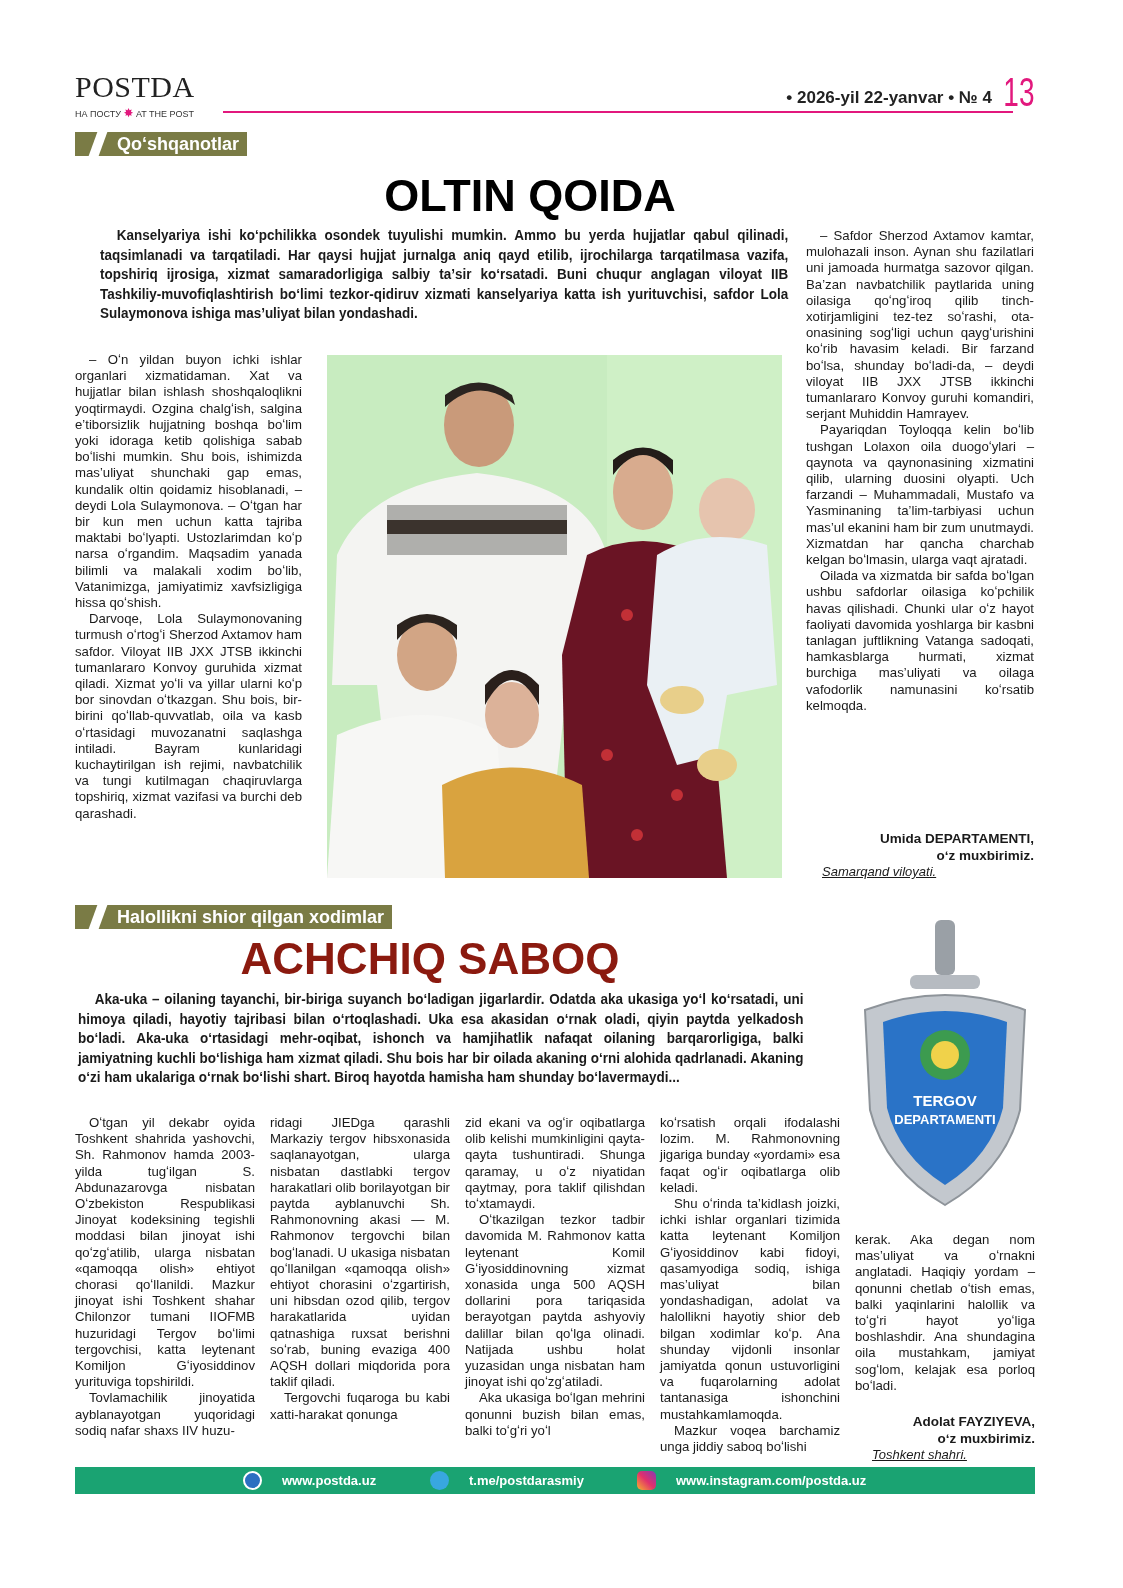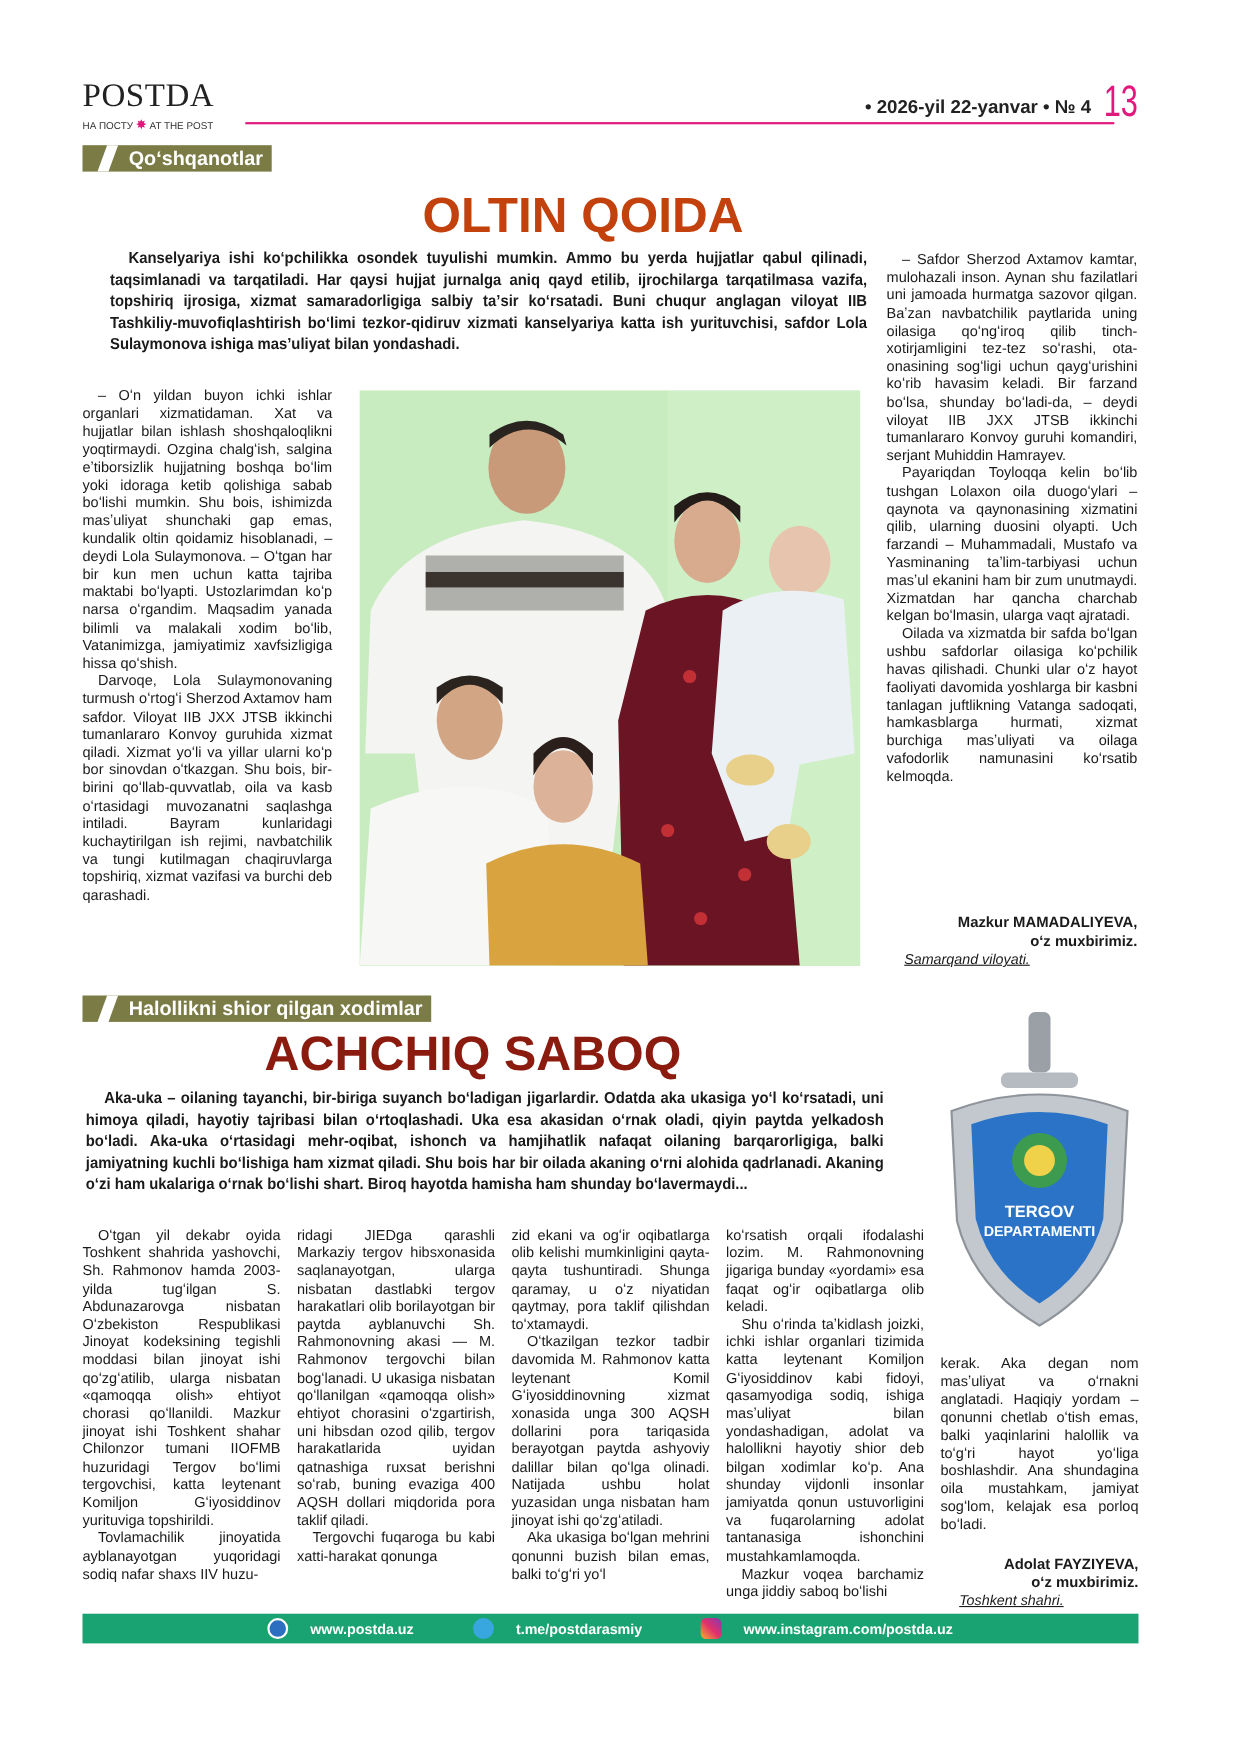--- a/index.html
+++ b/index.html
@@ -48,21 +48,21 @@
   <div class="rule-pink"></div>
   <div class="issue">•  2026-yil 22-yanvar •  № 4</div>
   <div class="page-num">13</div>
 </header>
 
 <div class="section-tag" style="left:75px; top:132px;">
   <span class="slash"></span>
   <span>Qoʻshqanotlar</span>
 </div>
 
-<h1 class="headline" style="left:320px; top:170px; width:420px; font-size:45px; color:#c2410c; line-height:52px;">OLTIN QOIDA</h1>
+<h1 class="headline" style="left:320px; top:170px; width:420px; font-size:45px; color:#000000; line-height:52px;">OLTIN QOIDA</h1>
 
 <div class="lead" style="left:100px; top:226px; width:740px;">Kanselyariya ishi koʻpchilikka osondek tuyulishi mumkin. Ammo bu yerda hujjatlar qabul qilinadi, taqsimlanadi va tarqatiladi. Har qaysi hujjat jurnalga aniq qayd etilib, ijrochilarga tarqatilmasa vazifa, topshiriq ijrosiga, xizmat samaradorligiga salbiy taʼsir koʻrsatadi. Buni chuqur anglagan viloyat IIB Tashkiliy-muvofiqlashtirish boʻlimi tezkor-qidiruv xizmati kanselyariya katta ish yurituvchisi, safdor Lola Sulaymonova ishiga masʼuliyat bilan yondashadi.</div>
 
 <div class="col" style="left:75px; top:352px; width:227px;">
   <p>– Oʻn yildan buyon ichki ishlar organlari xizmatidaman. Xat va hujjatlar bilan ishlash shoshqaloqlikni yoqtirmaydi. Ozgina chalgʻish, salgina eʼtiborsizlik hujjatning boshqa boʻlim yoki idoraga ketib qolishiga sabab boʻlishi mumkin. Shu bois, ishimizda masʼuliyat shunchaki gap emas, kundalik oltin qoidamiz hisoblanadi, – deydi Lola Sulaymonova. – Oʻtgan har bir kun men uchun katta tajriba maktabi boʻlyapti. Ustozlarimdan koʻp narsa oʻrgandim. Maqsadim yanada bilimli va malakali xodim boʻlib, Vatanimizga, jamiyatimiz xavfsizligiga hissa qoʻshish.</p>
   <p>Darvoqe, Lola Sulaymonovaning turmush oʻrtogʻi Sherzod Axtamov ham safdor. Viloyat IIB JXX JTSB ikkinchi tumanlararo Konvoy guruhida xizmat qiladi. Xizmat yoʻli va yillar ularni koʻp bor sinovdan oʻtkazgan. Shu bois, bir-birini qoʻllab-quvvatlab, oila va kasb oʻrtasidagi muvozanatni saqlashga intiladi. Bayram kunlaridagi kuchaytirilgan ish rejimi, navbatchilik va tungi kutilmagan chaqiruvlarga topshiriq, xizmat vazifasi va burchi deb qarashadi.</p>
 </div>
 
 <div class="photo">
   <svg width="455" height="523" viewBox="0 0 455 523">
@@ -100,21 +100,21 @@
   </svg>
 </div>
 
 <div class="col" style="left:806px; top:228px; width:228px;">
   <p>– Safdor Sherzod Axtamov kamtar, mulohazali inson. Aynan shu fazilatlari uni jamoada hurmatga sazovor qilgan. Baʼzan navbatchilik paytlarida uning oilasiga qoʻngʻiroq qilib tinch-xotirjamligini tez-tez soʻrashi, ota-onasining sogʻligi uchun qaygʻurishini koʻrib havasim keladi. Bir farzand boʻlsa, shunday boʻladi-da, – deydi viloyat IIB JXX JTSB ikkinchi tumanlararo Konvoy guruhi komandiri, serjant Muhiddin Hamrayev.</p>
   <p>Payariqdan Toyloqqa kelin boʻlib tushgan Lolaxon oila duogoʻylari – qaynota va qaynonasining xizmatini qilib, ularning duosini olyapti. Uch farzandi – Muhammadali, Mustafo va Yasminaning taʼlim-tarbiyasi uchun masʼul ekanini ham bir zum unutmaydi. Xizmatdan har qancha charchab kelgan boʻlmasin, ularga vaqt ajratadi.</p>
   <p>Oilada va xizmatda bir safda boʻlgan ushbu safdorlar oilasiga koʻpchilik havas qilishadi. Chunki ular oʻz hayot faoliyati davomida yoshlarga bir kasbni tanlagan juftlikning Vatanga sadoqati, hamkasblarga hurmati, xizmat burchiga masʼuliyati va oilaga vafodorlik namunasini koʻrsatib kelmoqda.</p>
 </div>
 
 <div class="byline" style="left:806px; top:830px; width:228px;">
-  <div>Mazkur MAMADALIYEVA,</div>
+  <div>Umida DEPARTAMENTI,</div>
   <div>oʻz muxbirimiz.</div>
 </div>
 <div class="place" style="left:822px; top:864px;">Samarqand viloyati.</div>
 
 <div class="section-tag" style="left:75px; top:905px;">
   <span class="slash"></span>
   <span>Halollikni shior qilgan xodimlar</span>
 </div>
 
 <h1 class="headline" style="left:220px; top:933px; width:420px; font-size:44px; color:#8b1a0f; line-height:52px;">ACHCHIQ SABOQ</h1>
@@ -124,21 +124,21 @@
 <div class="col" style="left:75px; top:1115px; width:180px;">
   <p>Oʻtgan yil dekabr oyida Toshkent shahrida yashovchi, Sh. Rahmonov hamda 2003-yilda tugʻilgan S. Abdunazarovga nisbatan Oʻzbekiston Respublikasi Jinoyat kodeksining tegishli moddasi bilan jinoyat ishi qoʻzgʻatilib, ularga nisbatan «qamoqqa olish» ehtiyot chorasi qoʻllanildi. Mazkur jinoyat ishi Toshkent shahar Chilonzor tumani IIOFMB huzuridagi Tergov boʻlimi tergovchisi, katta leytenant Komiljon Gʻiyosiddinov yurituviga topshirildi.</p>
   <p>Tovlamachilik jinoyatida ayblanayotgan yuqoridagi sodiq nafar shaxs IIV huzu-</p>
 </div>
 <div class="col" style="left:270px; top:1115px; width:180px;">
   <p style="text-indent:0">ridagi JIEDga qarashli Markaziy tergov hibsxonasida saqlanayotgan, ularga nisbatan dastlabki tergov harakatlari olib borilayotgan bir paytda ayblanuvchi Sh. Rahmonovning akasi — M. Rahmonov tergovchi bilan bogʻlanadi. U ukasiga nisbatan qoʻllanilgan «qamoqqa olish» ehtiyot chorasini oʻzgartirish, uni hibsdan ozod qilib, tergov harakatlarida uyidan qatnashiga ruxsat berishni soʻrab, buning evaziga 400 AQSH dollari miqdorida pora taklif qiladi.</p>
   <p>Tergovchi fuqaroga bu kabi xatti-harakat qonunga</p>
 </div>
 <div class="col" style="left:465px; top:1115px; width:180px;">
   <p style="text-indent:0">zid ekani va ogʻir oqibatlarga olib kelishi mumkinligini qayta-qayta tushuntiradi. Shunga qaramay, u oʻz niyatidan qaytmay, pora taklif qilishdan toʻxtamaydi.</p>
-  <p>Oʻtkazilgan tezkor tadbir davomida M. Rahmonov katta leytenant Komil Gʻiyosiddinovning xizmat xonasida unga 300 AQSH dollarini pora tariqasida berayotgan paytda ashyoviy dalillar bilan qoʻlga olinadi. Natijada ushbu holat yuzasidan unga nisbatan ham jinoyat ishi qoʻzgʻatiladi.</p>
+  <p>Oʻtkazilgan tezkor tadbir davomida M. Rahmonov katta leytenant Komil Gʻiyosiddinovning xizmat xonasida unga 500 AQSH dollarini pora tariqasida berayotgan paytda ashyoviy dalillar bilan qoʻlga olinadi. Natijada ushbu holat yuzasidan unga nisbatan ham jinoyat ishi qoʻzgʻatiladi.</p>
   <p>Aka ukasiga boʻlgan mehrini qonunni buzish bilan emas, balki toʻgʻri yoʻl</p>
 </div>
 <div class="col" style="left:660px; top:1115px; width:180px;">
   <p style="text-indent:0">koʻrsatish orqali ifodalashi lozim. M. Rahmonovning jigariga bunday «yordami» esa faqat ogʻir oqibatlarga olib keladi.</p>
   <p>Shu oʻrinda taʼkidlash joizki, ichki ishlar organlari tizimida katta leytenant Komiljon Gʻiyosiddinov kabi fidoyi, qasamyodiga sodiq, ishiga masʼuliyat bilan yondashadigan, adolat va halollikni hayotiy shior deb bilgan xodimlar koʻp. Ana shunday vijdonli insonlar jamiyatda qonun ustuvorligini va fuqarolarning adolat tantanasiga ishonchini mustahkamlamoqda.</p>
   <p>Mazkur voqea barchamiz unga jiddiy saboq boʻlishi</p>
 </div>
 <div class="col" style="left:855px; top:1232px; width:180px;">
   <p style="text-indent:0">kerak. Aka degan nom masʼuliyat va oʻrnakni anglatadi. Haqiqiy yordam – qonunni chetlab oʻtish emas, balki yaqinlarini halollik va toʻgʻri hayot yoʻliga boshlashdir. Ana shundagina oila mustahkam, jamiyat sogʻlom, kelajak esa porloq boʻladi.</p>
 </div>

